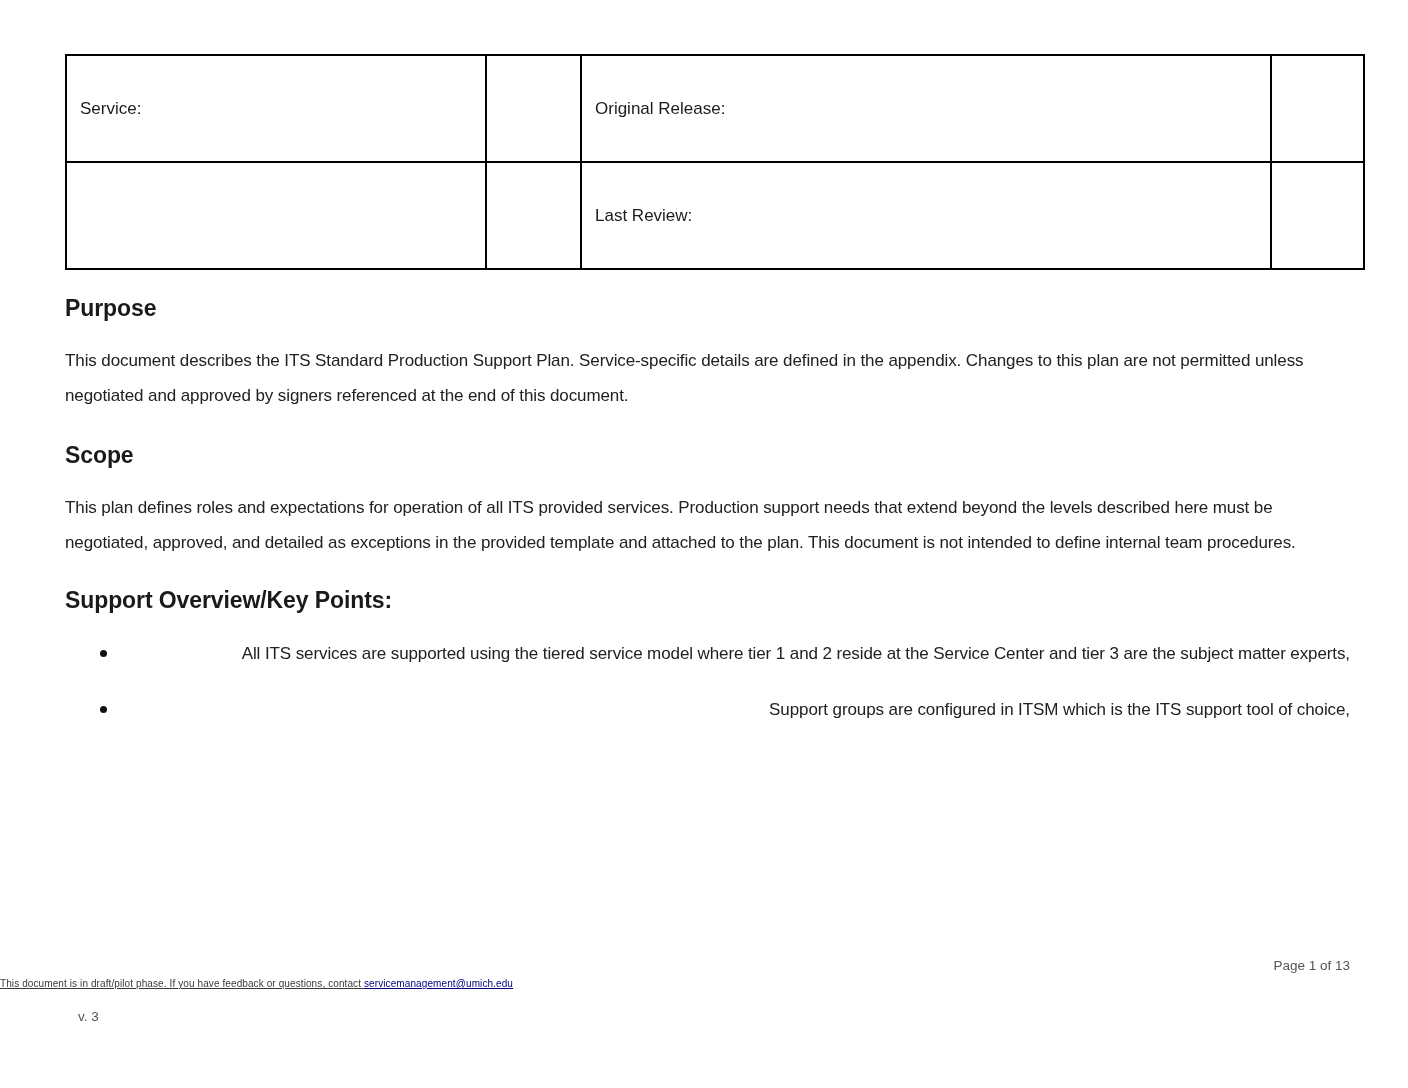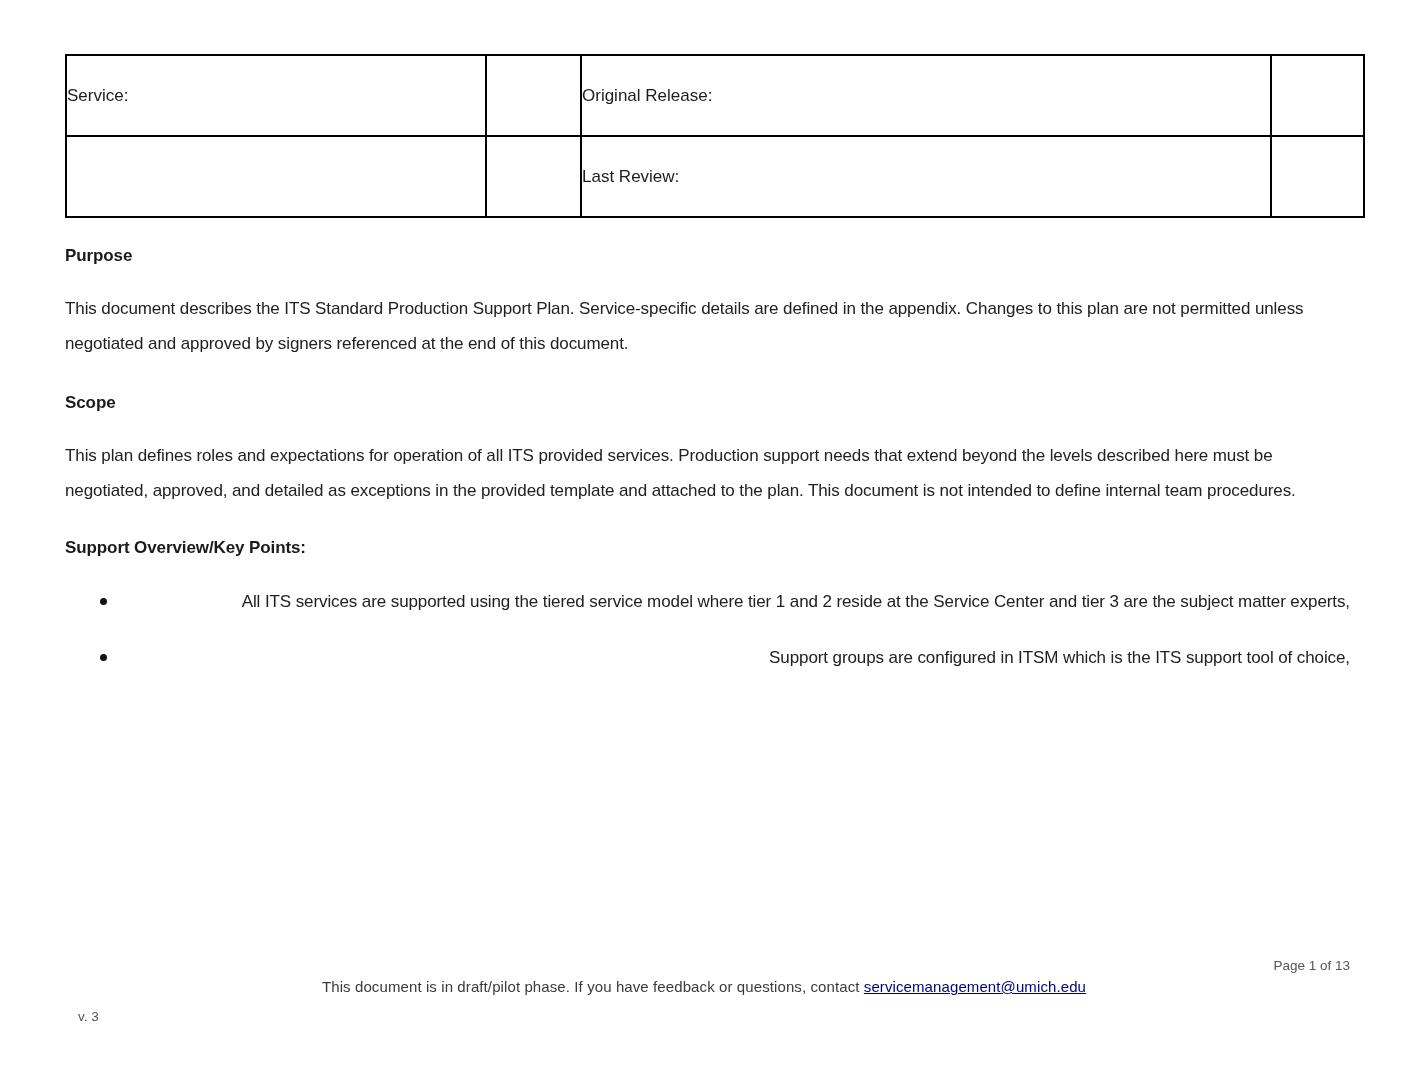--- a/index.html
+++ b/index.html
@@ -34,26 +34,26 @@
     border-collapse: collapse;
     table-layout: fixed;
     width: 1298px;
   }
   table.info-table td {
     border: 2px solid #000000;
     height: 79px;
     vertical-align: middle;
     font-size: 17px;
     color: #1c1c1c;
-    padding: 0;
+    padding: 13px;
   }
   td.cell-service-label { padding-left: 10px; }
   td.cell-release-label, td.cell-review-label { padding-left: 25px; }
   h2.section-heading {
-    font-size: 17px;
+    font-size: 23px;
     font-weight: 600;
     letter-spacing: -0.1px;
     color: #1a1a1a;
     margin: 27px 0 0 0;
     line-height: 22px;
   }
   h2.heading-scope { margin-top: 31px; }
   h2.heading-keypoints { margin-top: 29px; }
   p.body-para {
     font-size: 17px;
@@ -88,24 +88,24 @@
     width: 7px;
     height: 7px;
     border-radius: 50%;
     background: #111111;
   }
   .footer-notice {
     position: absolute;
     top: 978px;
     left: 0;
     width: 100%;
-    text-align: center;
-    font-size: 15px;
+    font-size: 10px;
     color: #3a3a3a;
     letter-spacing: 0.1px;
+    text-decoration: underline;
   }
   .footer-notice a {
     color: #000080;
     text-decoration: underline;
     cursor: pointer;
   }
   .footer-version {
     position: absolute;
     top: 1009px;
     left: 78px;

